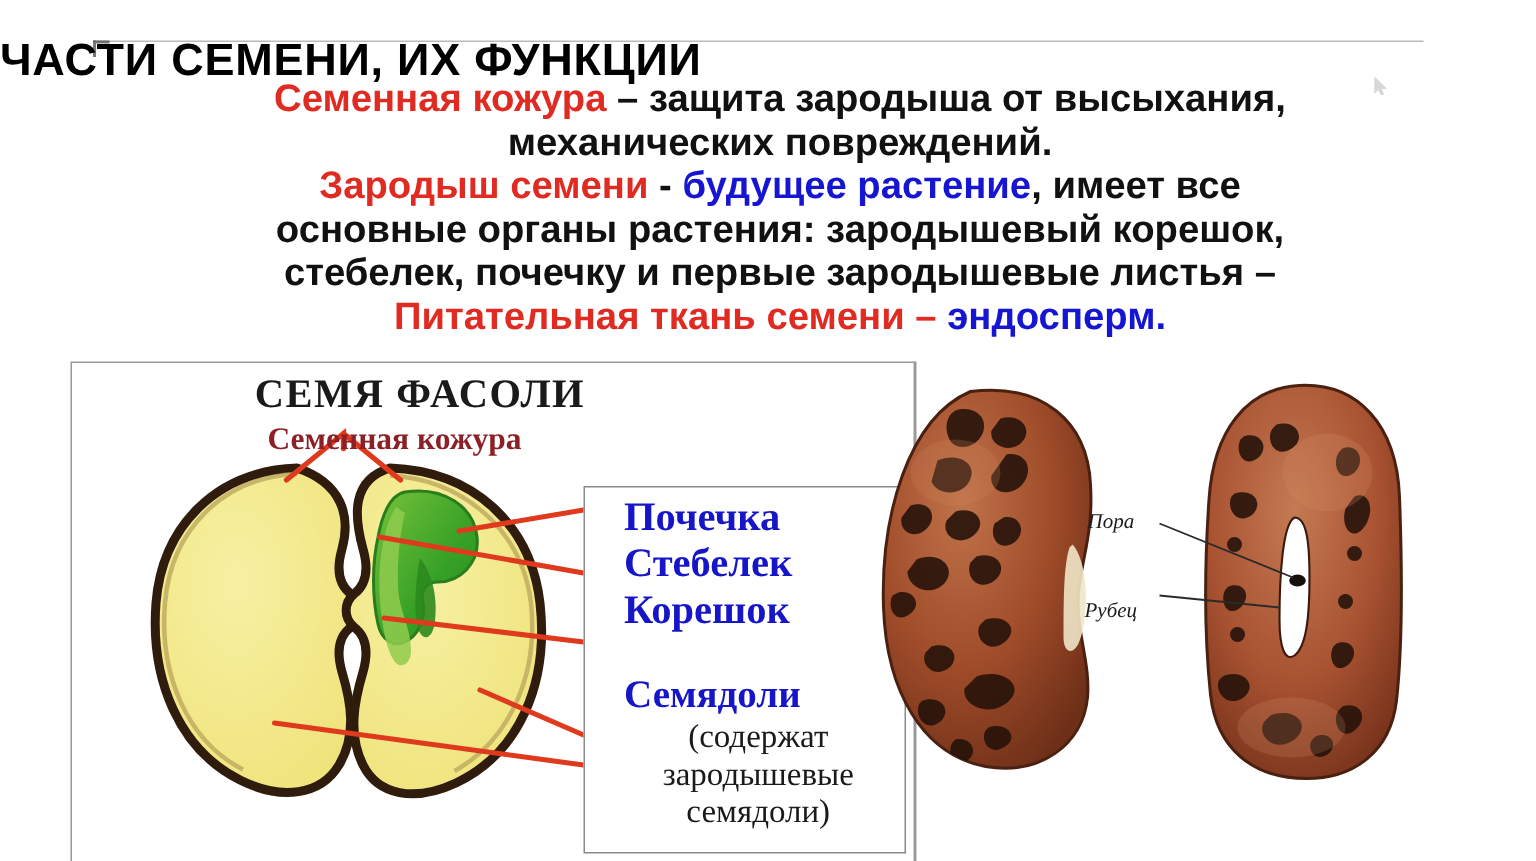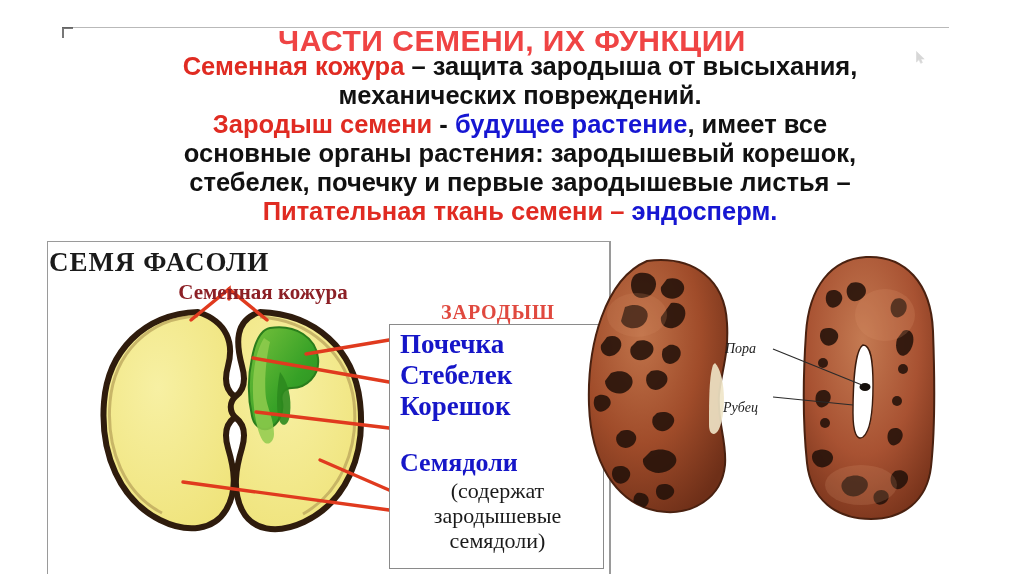--- a/index.html
+++ b/index.html
@@ -18,23 +18,22 @@
             border-top:1px solid #b9b9b9;}
   .corner-mark{position:absolute;left:62px;top:27px;width:9px;height:9px;
                border-left:2px solid #4a4a4a;border-top:2px solid #4a4a4a;opacity:.75;}
 
   
   .cursor{position:absolute;left:916px;top:51px;width:9px;height:13px;opacity:.35;}
 
   
   .title{
     position:absolute;left:0;top:24px;width:1024px;
-    text-align:center;
     font-size:30px;font-weight:bold;letter-spacing:.5px;
-    color:#ef4444;
+    color:#000000;
     font-family:"Liberation Sans", sans-serif;
   }
 
   
   .bodytext{
     position:absolute;left:40px;top:52px;width:960px;
     font-size:25.5px;line-height:29px;font-weight:bold;
     color:#111;
     font-family:"Liberation Sans", sans-serif;
   }
@@ -44,38 +43,38 @@
   .blk{color:#111;}
   .indent{padding-left:22px;}
 
   
   .diagram{
     position:absolute;left:47px;top:241px;width:561px;height:333px;
     background:#fff;border:1px solid #9a9a9a;border-right:2px solid #9a9a9a;
     overflow:hidden;
   }
   .dg-title{
-    position:absolute;left:1px;top:5px;width:430px;
+    position:absolute;left:17px;top:5px;width:430px;text-align:center;
     font-family:"Liberation Serif", serif;font-weight:bold;font-size:27px;
     color:#1a1a1a;letter-spacing:1px;
   }
   .dg-coat{
     position:absolute;left:0;top:38px;width:430px;text-align:center;
     font-family:"Liberation Serif", serif;font-weight:bold;font-size:21px;
     color:#8c2026;
   }
   .dg-embryo{
     position:absolute;left:340px;top:59px;width:220px;text-align:center;
     font-family:"Liberation Serif", serif;font-weight:bold;font-size:20px;
     color:#e0493f;letter-spacing:1px;
   }
   .labelbox{
     position:absolute;left:341px;top:82px;width:215px;height:245px;
     border:1px solid #8a8a8a;background:#fff;
-    box-sizing:border-box;padding:4px 0 0 10px;
+    box-sizing:border-box;padding:4px 0 0 26px;
   }
   .labelbox .lb{
     font-family:"Liberation Serif", serif;font-weight:bold;
     color:#1616c8;font-size:27px;line-height:31px;
   }
   .labelbox .lb2{
     font-family:"Liberation Serif", serif;font-weight:bold;
     color:#1616c8;font-size:26px;line-height:30px;margin-top:26px;
   }
   .labelbox .note{
@@ -175,21 +174,20 @@
         <line x1="258" y1="112" x2="341" y2="98"></line>
         <line x1="205" y1="116" x2="341" y2="140"></line>
         <line x1="208" y1="170" x2="341" y2="186"></line>
         <line x1="272" y1="218" x2="341" y2="248"></line>
         <line x1="135" y1="240" x2="341" y2="268"></line>
       </g>
     </svg>
 
     <div class="dg-title">СЕМЯ ФАСОЛИ</div>
     <div class="dg-coat">Семенная кожура</div>
-    <div class="dg-embryo">ЗАРОДЫШ</div>
 
     <div class="labelbox">
       <div class="lb">Почечка</div>
       <div class="lb">Стебелек</div>
       <div class="lb">Корешок</div>
       <div class="lb2">Семядоли</div>
       <div class="note">(содержат</div>
       <div class="note">зародышевые</div>
       <div class="note">семядоли)</div>
     </div>

